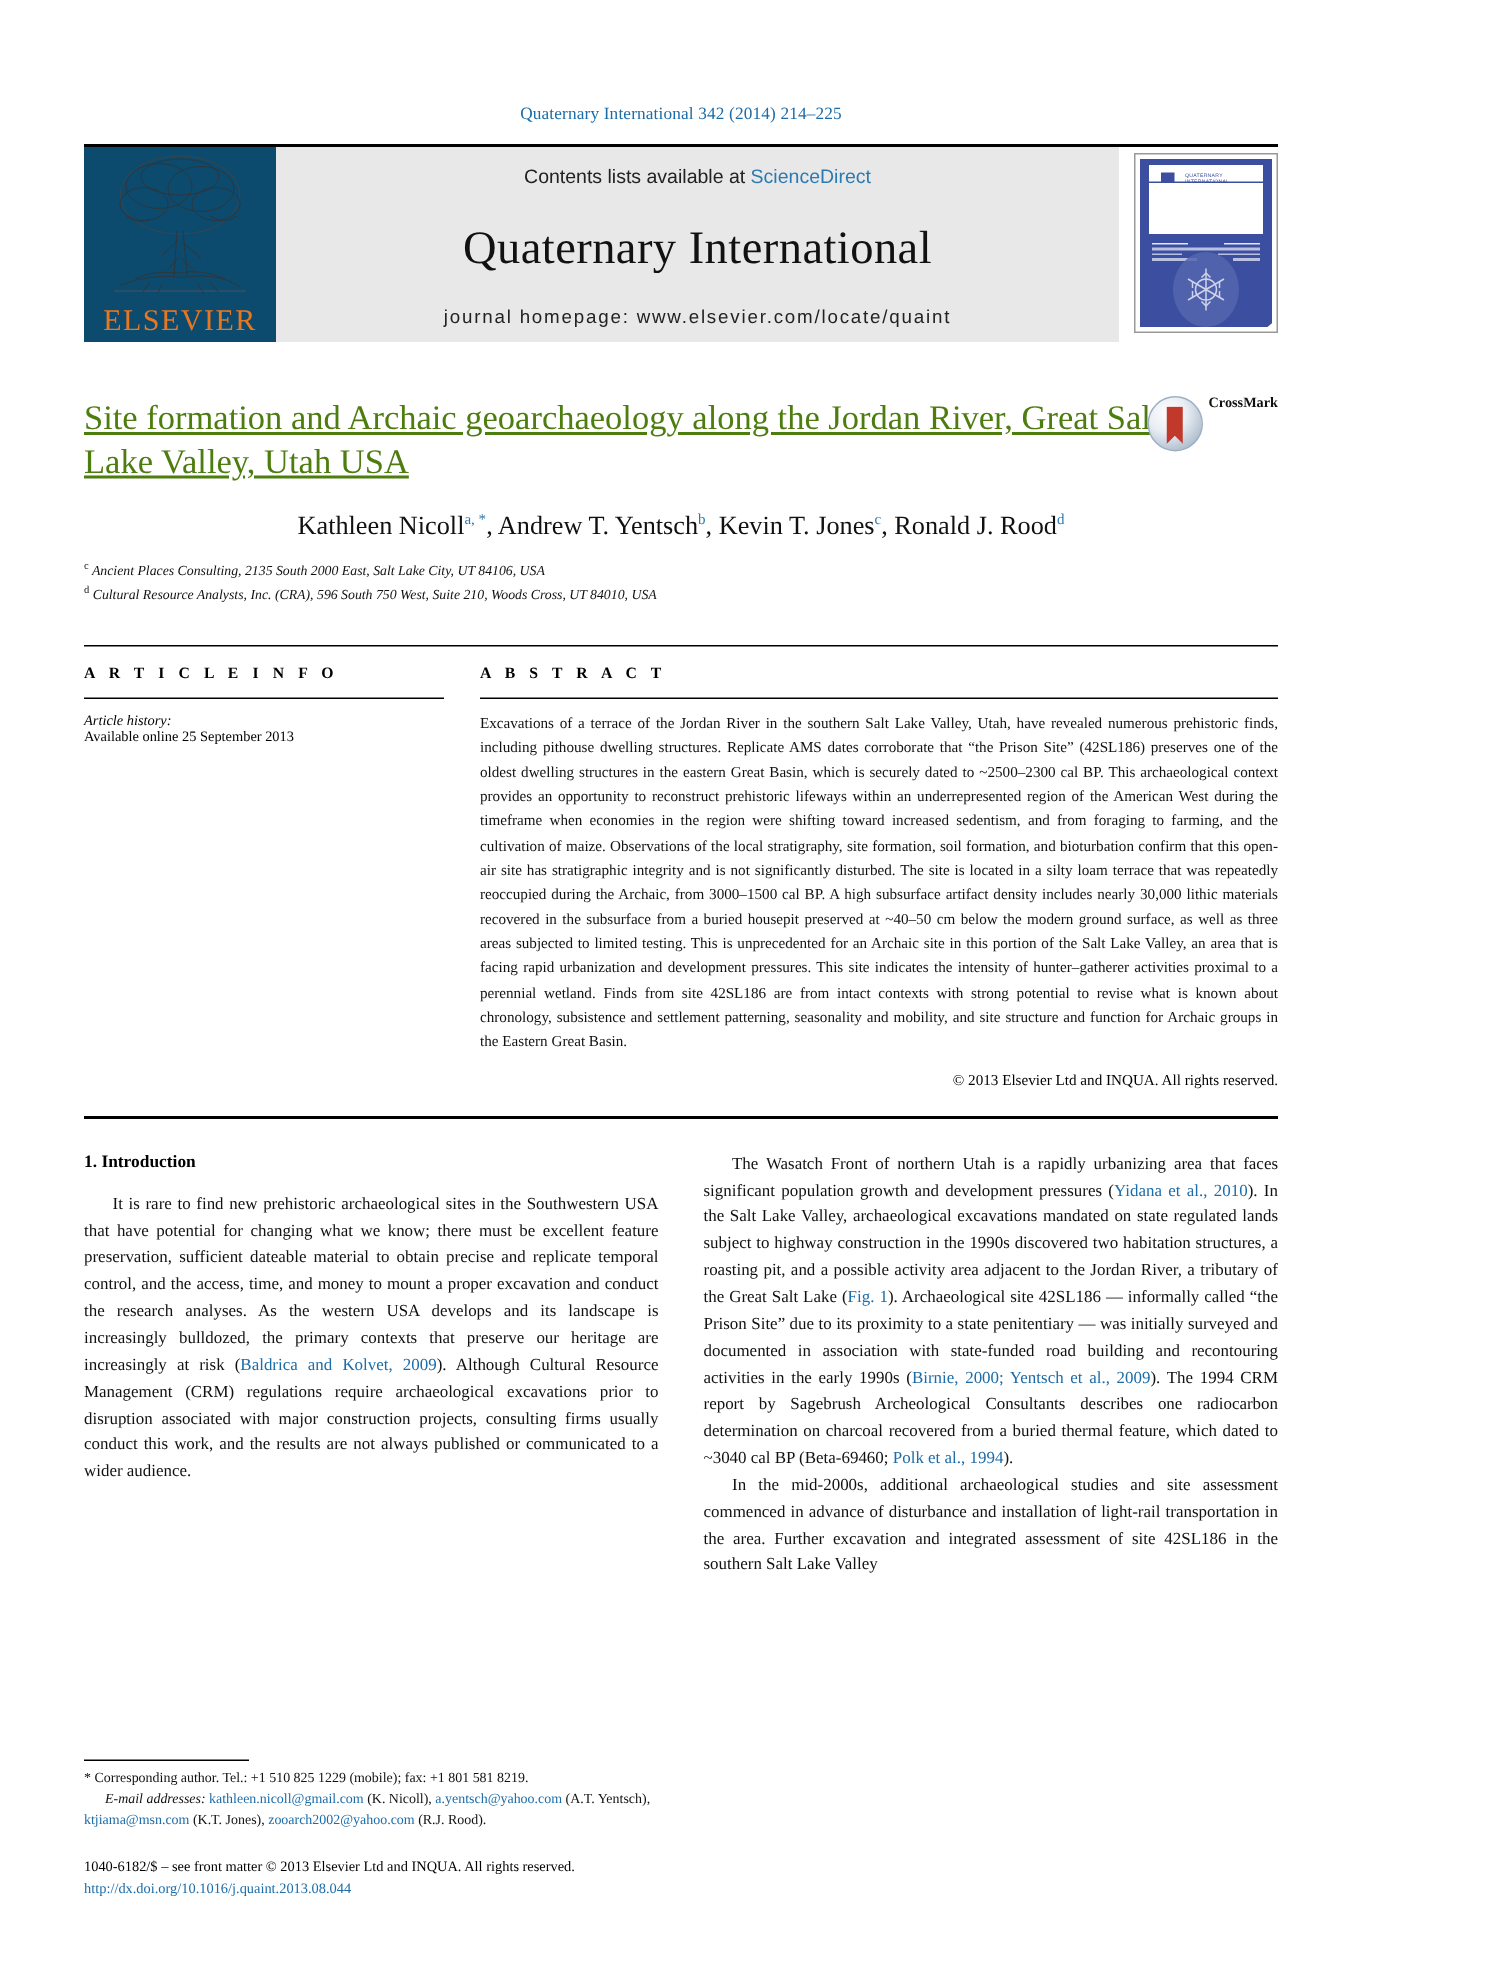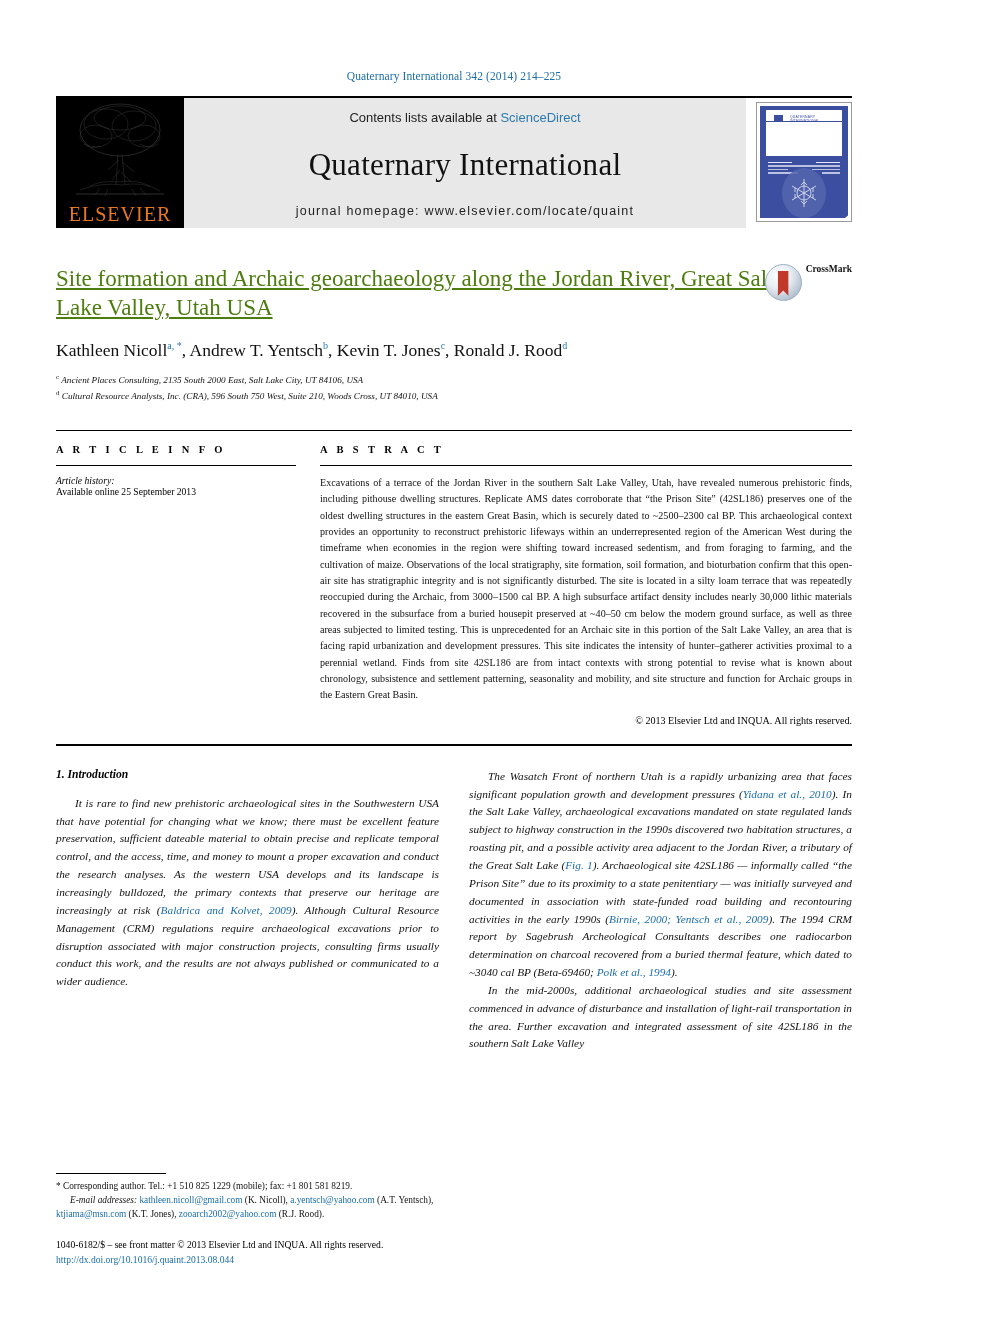--- a/index.html
+++ b/index.html
@@ -39,21 +39,21 @@
     border-top: 2.5px solid #000;
     position: relative;
     height: 130px;
     display: flex;
     align-items: stretch;
   }
   .elsevier-logo {
     width: 128px;
     flex: 0 0 128px;
     position: relative;
-    background: #000000;
+    background: #0c4a6e;
     display: flex;
     flex-direction: column;
     justify-content: flex-end;
     align-items: center;
     padding-bottom: 2px;
     box-sizing: border-box;
   }
   .tree-svg { position: absolute; top: 2px; left: 14px; }
   .elsevier-word {
     font-family: "Liberation Serif", serif;
@@ -179,20 +179,21 @@
   .crossmark-word {
     font-family: "Liberation Serif", serif;
     font-size: 9.5px; font-weight: bold; color: #111;
   }
 
   .authors {
     margin-top: 17px;
     font-size: 17.5px;
     font-family: "Liberation Serif", serif;
     color: #111;
+    text-align: center;
   }
   .authors sup { font-size: 10px; color: #2a7ab0; }
 
   .affiliations {
     margin-top: 11px;
     font-size: 9.2px;
     font-style: italic;
     line-height: 1.52;
     color: #111;
   }
@@ -229,21 +230,20 @@
     text-align: right;
     margin-top: 11px;
   }
 
   
   .body-rule { border-top: 2.2px solid #000; margin-top: 18px; }
   .body-cols {
     margin-top: 22px;
     display: flex;
     gap: 30px;
-    font-style: italic;
   }
   .bcol { flex: 1 1 0; min-width: 0; }
   .h1 {
     font-size: 11.6px;
     font-weight: bold;
     margin: 0 0 14px 0;
     font-family: "Liberation Serif", serif;
   }
   .para {
     font-size: 11.3px;

